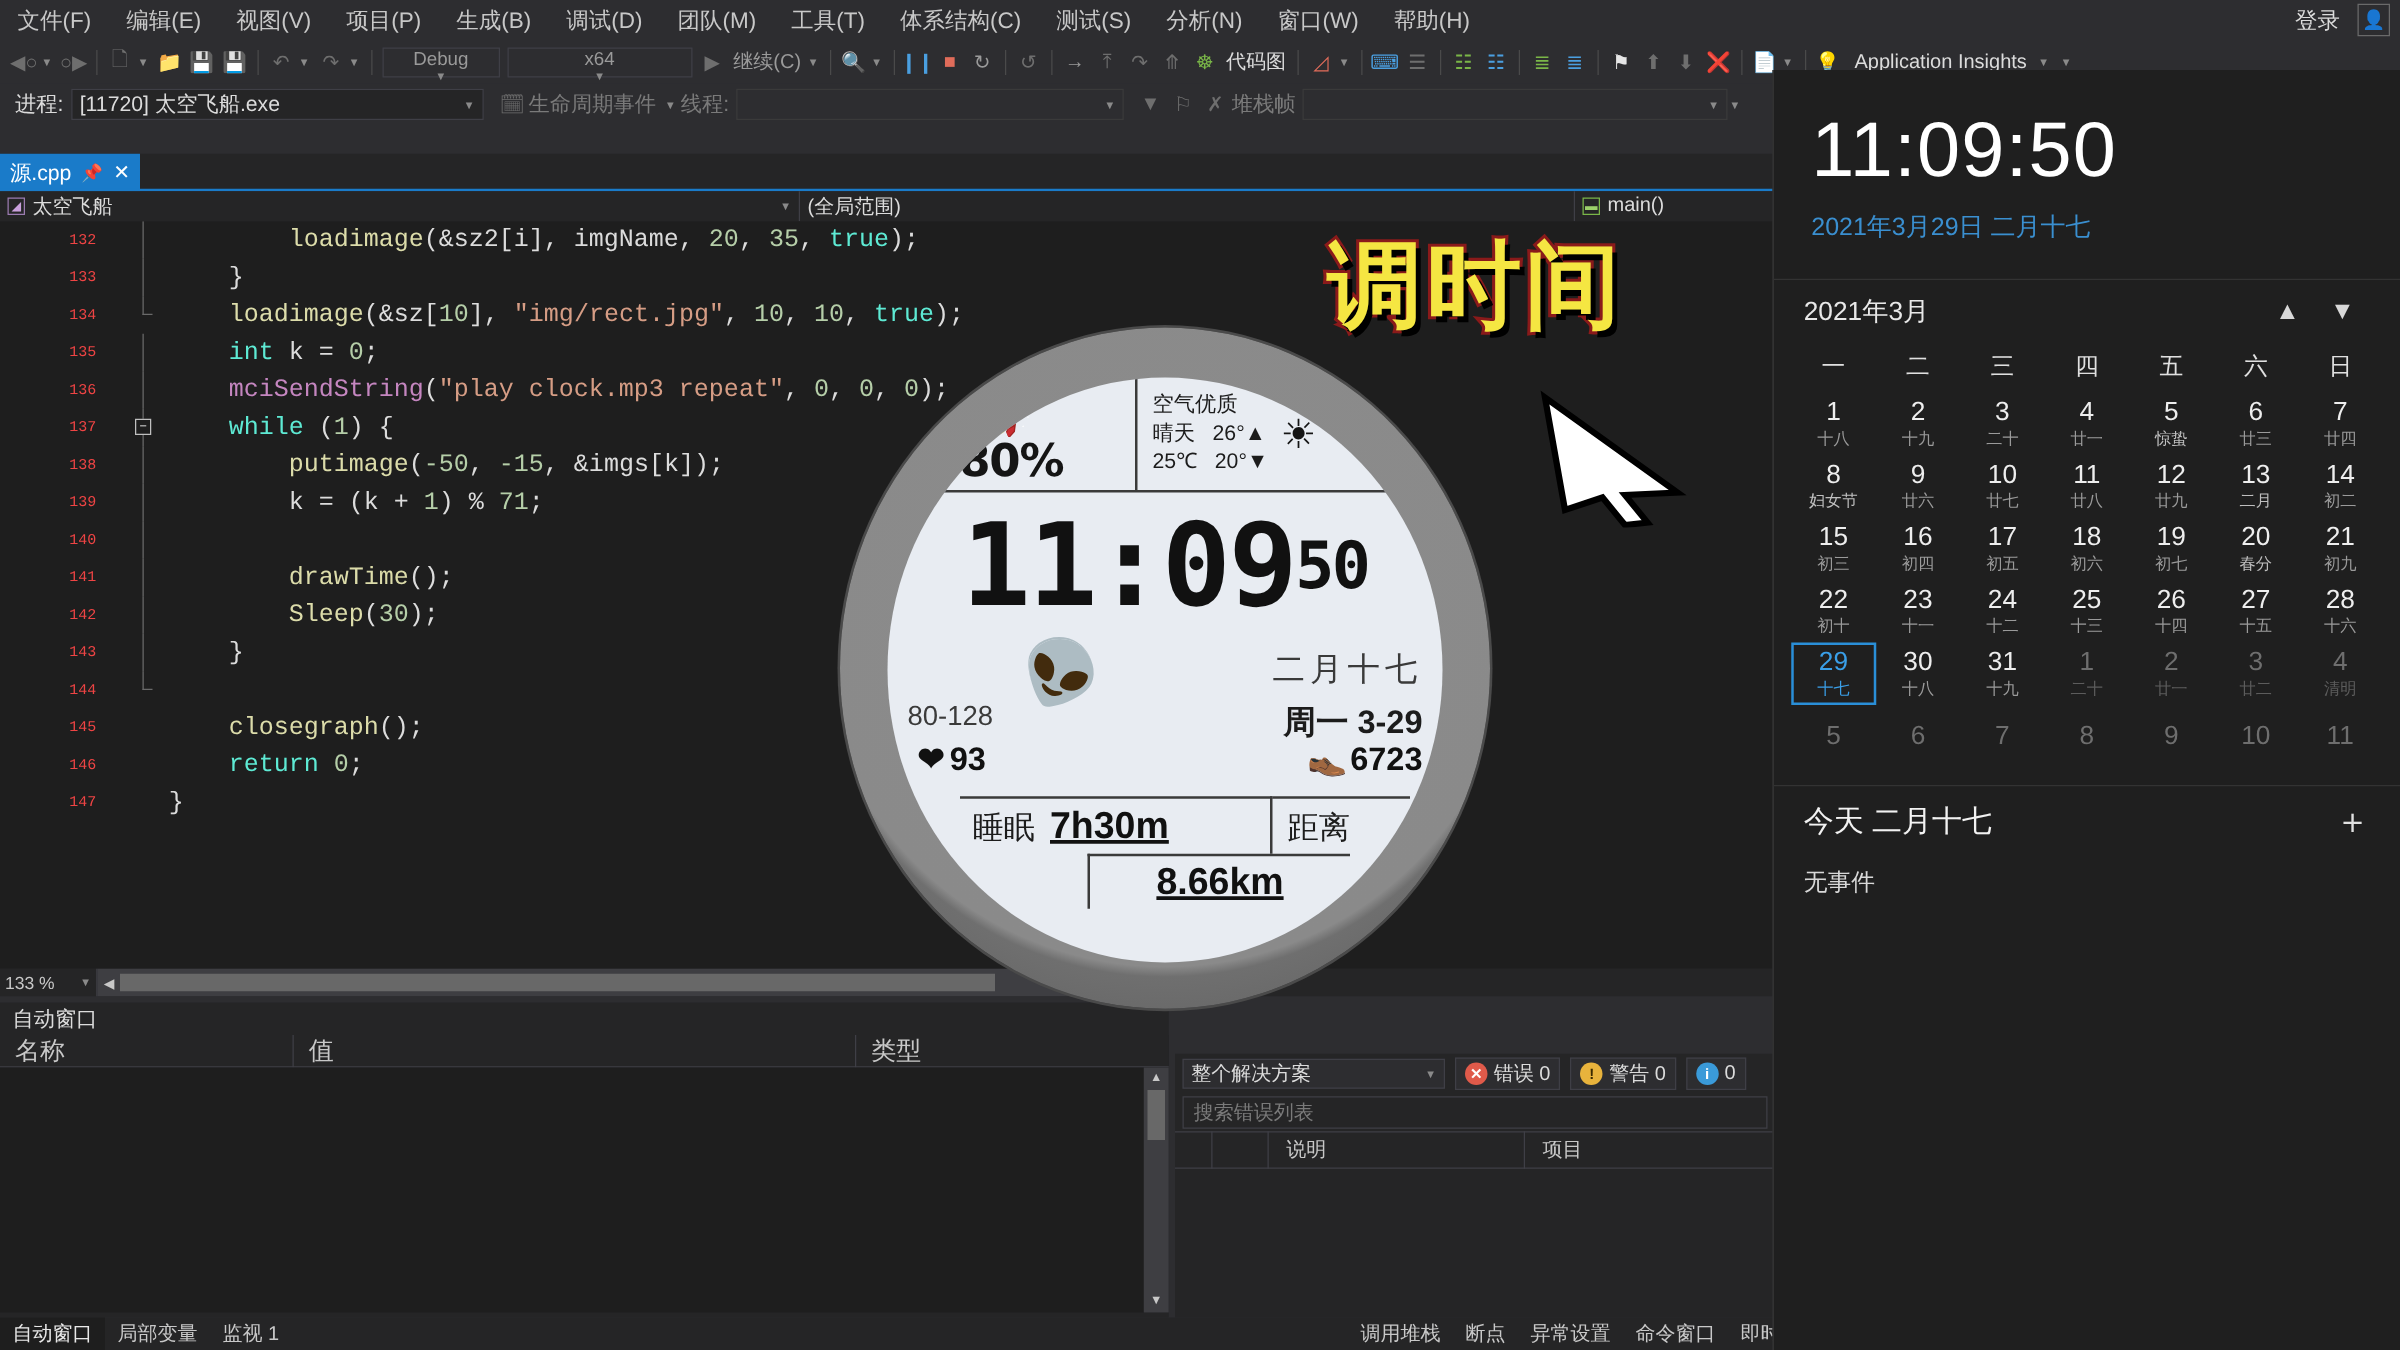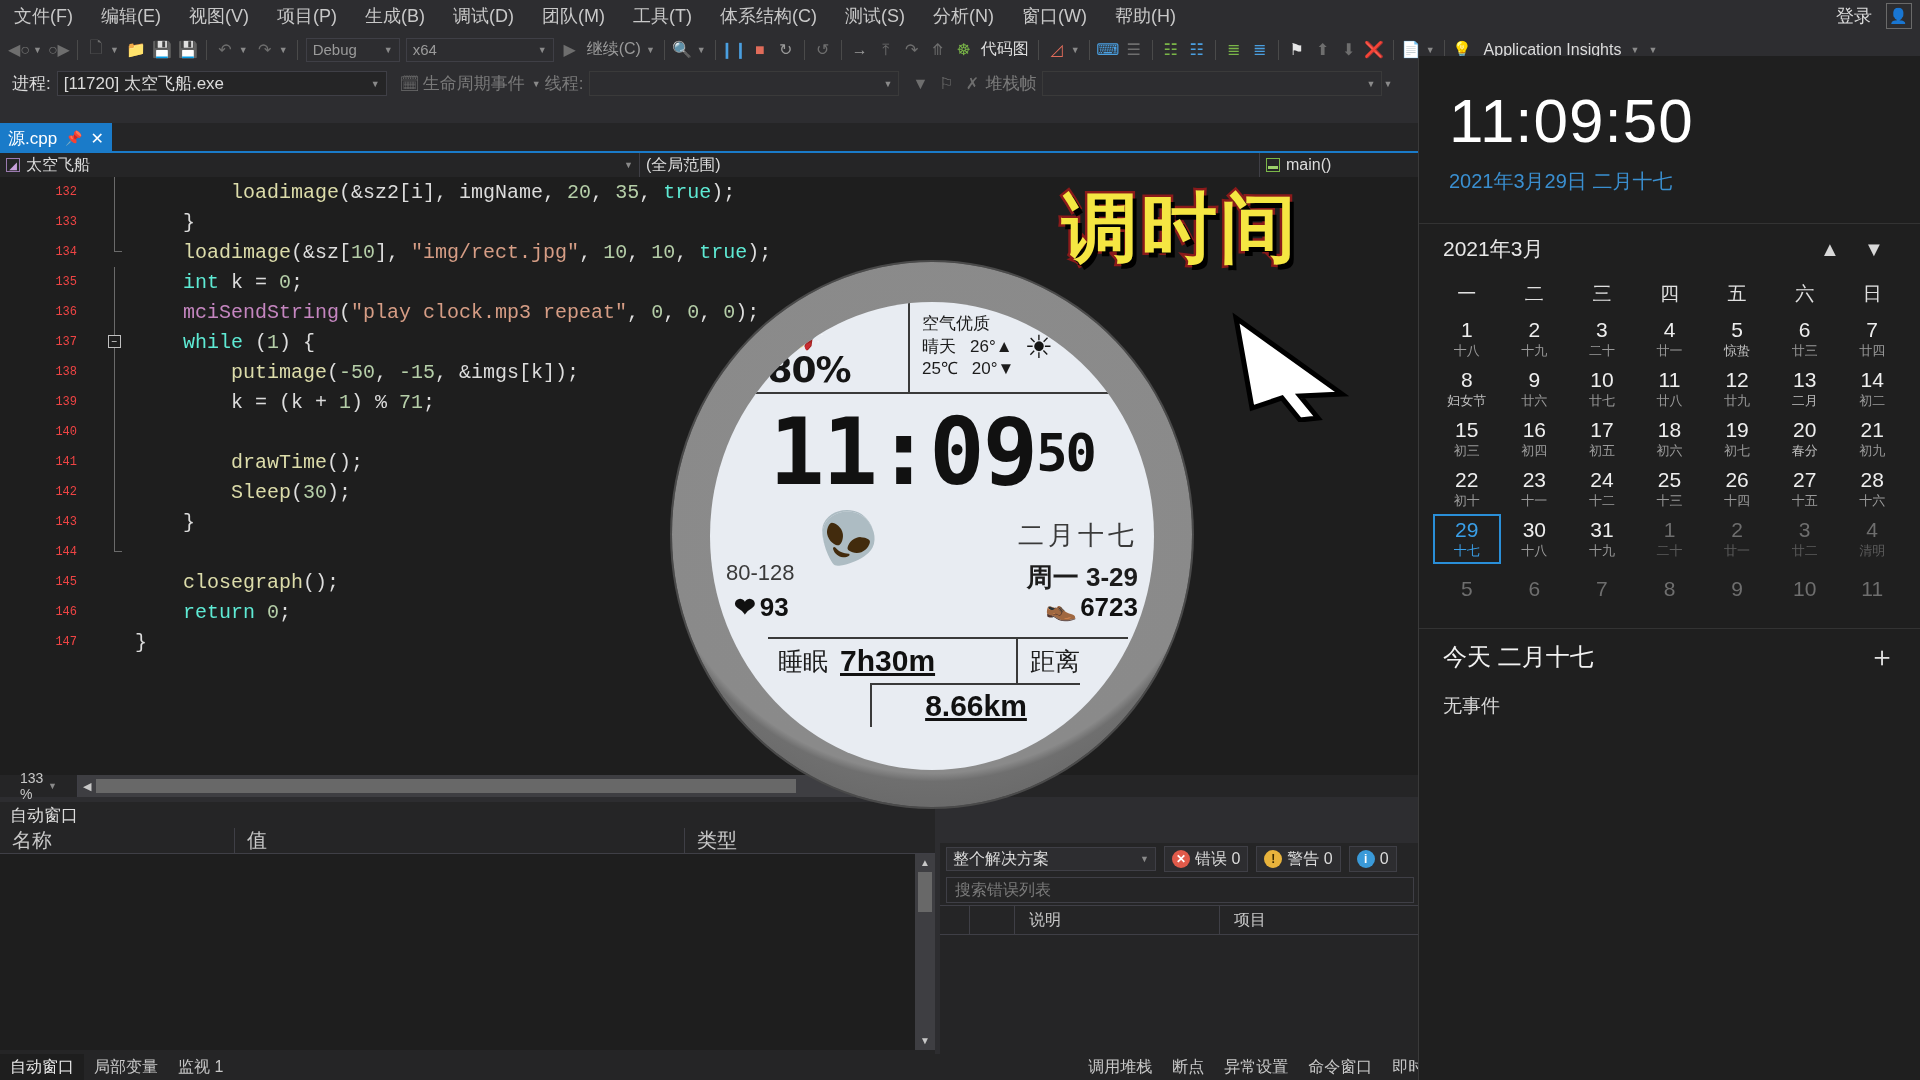--- a/index.html
+++ b/index.html
@@ -45,21 +45,21 @@
   .tb-ico.blue { color: #4a9fe0; }
   .tb-ico.amber { color: #d6a94a; }
   .tb-ico.red { color: #e06c5a; }
   .tb-ico.green { color: #7ab648; }
   .tb-ico.purple { color: #b07fd0; }
   .tb-caret { color: #8a8a8a; font-size: 9px; padding: 0 4px 0 1px; }
   .tb-sep { width: 1px; height: 20px; background: #4a4a4a; margin: 0 5px; }
   .tb-combo {
     height: 24px; border: 1px solid #3f3f46; background: #2d2d30;
     color: #9a9a9a; font-size: 15px; display: flex; align-items: center;
-    padding: 0 6px; margin: 0 3px; position: relative;
+    padding: 0 6px; margin: 0 3px; position: relative; flex-direction: column;
   }
   .tb-combo .cv { flex: 1; }
   .tb-combo .ca { color: #8a8a8a; font-size: 9px; }
   .tb-text { color: #9a9a9a; font-size: 16px; padding: 0 4px; white-space: nowrap; }
   .tb-text.light { color: #dcdcdc; }
   .ai-wrap { display: flex; align-items: center; gap: 4px; }
 
   
   .procbar {
     position: absolute; left: 0; top: 67px; width: 1920px; height: 33px;
@@ -145,21 +145,21 @@
   .fn  { color: #dcdcaa; }
   .mac { color: #c586c0; }
 
   
   .ed-status {
     position: absolute; left: 0; top: 775px; width: 1920px; height: 22px;
     background: #252526; display: flex; align-items: center;
   }
   .zoom-combo {
     width: 78px; height: 22px; display: flex; align-items: center;
-    padding: 0 20px; color: #c8c8c8; font-size: 14px;
+    padding: 0 4px; color: #c8c8c8; font-size: 14px;
     border-right: 1px solid #3f3f46;
   }
   .zoom-combo .zv { flex: 1; }
   .zoom-combo .za { color: #8a8a8a; font-size: 9px; }
   .hscroll-track {
     position: absolute; left: 78px; top: 775px; right: 960px; height: 22px;
     background: #3e3e42; display: flex; align-items: center;
   }
   .hs-arrow { color: #c8c8c8; font-size: 11px; padding: 0 5px; }
   .hs-thumb {

